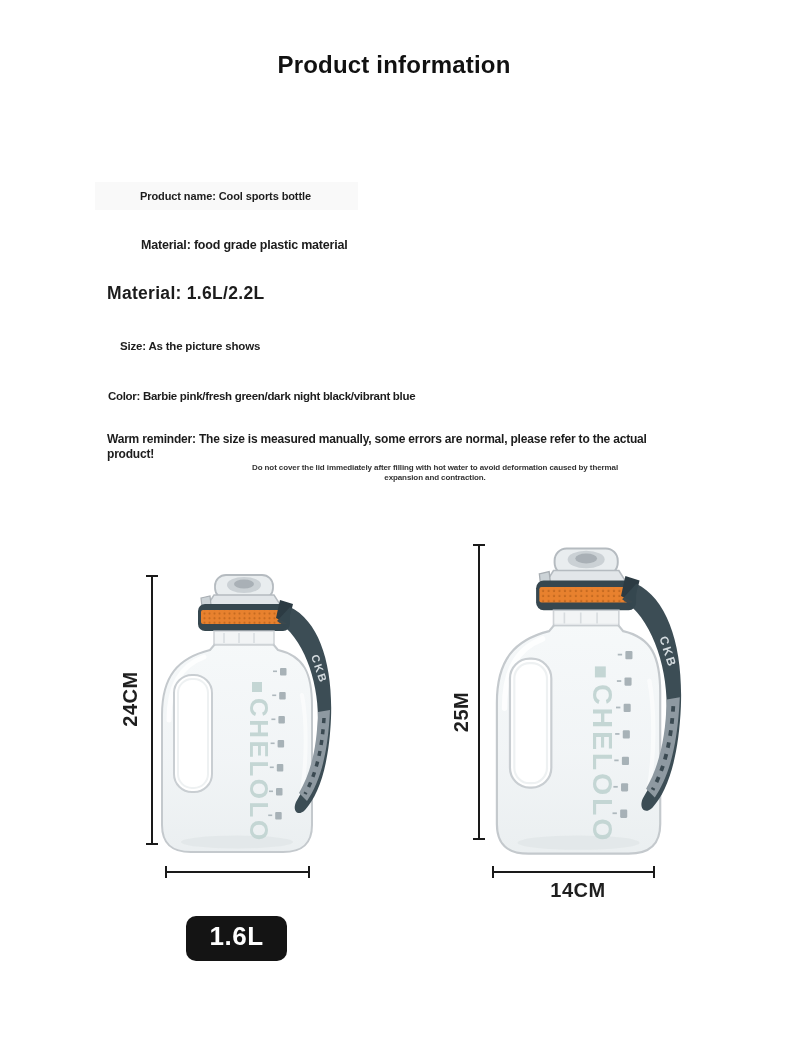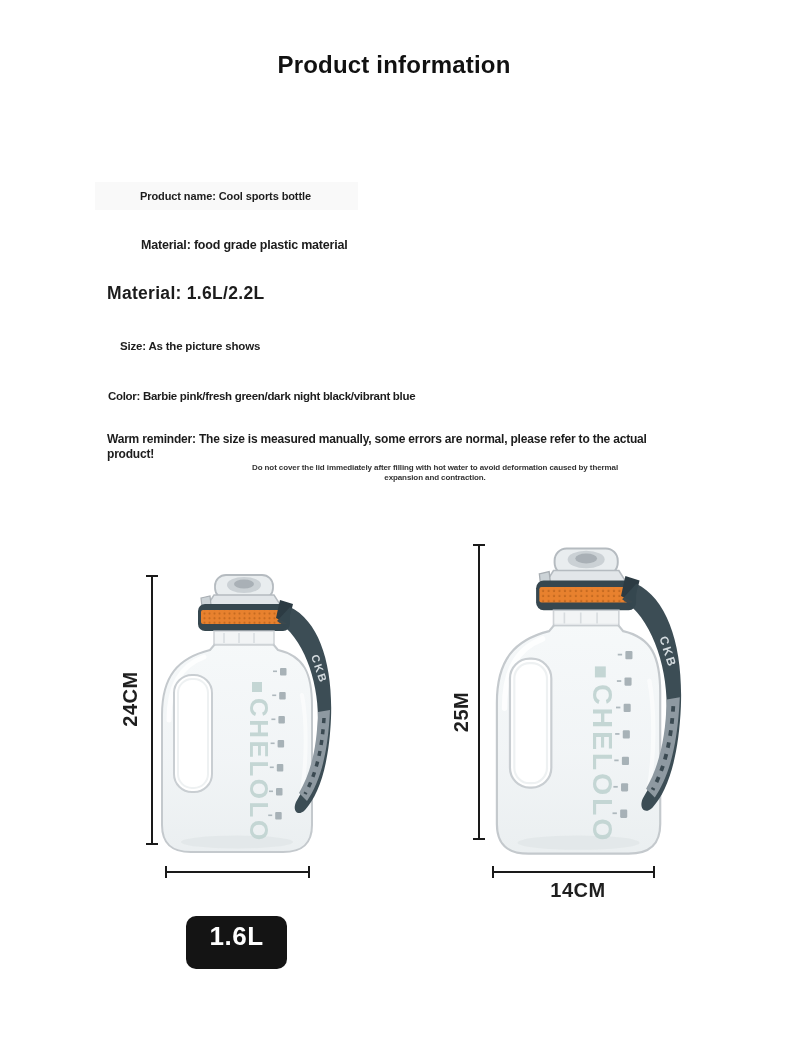--- a/index.html
+++ b/index.html
@@ -39,21 +39,21 @@
   }
   .hline::before { left:0; } .hline::after { right:0; }
 
   .dim-label {
     font-size:20px; font-weight:600; color:#1f1f1f; letter-spacing:0.5px;
     text-align:center; white-space:nowrap;
   }
   .dim-label.rot { transform:rotate(-90deg); }
 
   .badge {
-    width:101px; height:53px; background:#141414; border-radius:10px;
+    width:101px; height:45px; background:#141414; border-radius:10px;
     color:#ffffff; font-size:26px; font-weight:bold; text-align:center;
     line-height:41px; letter-spacing:0.5px;
   }
 
   .bottle svg { display:block; width:100%; height:100%; }
 </style>
 </head>
 <body>
 
 <div class="canvas">

